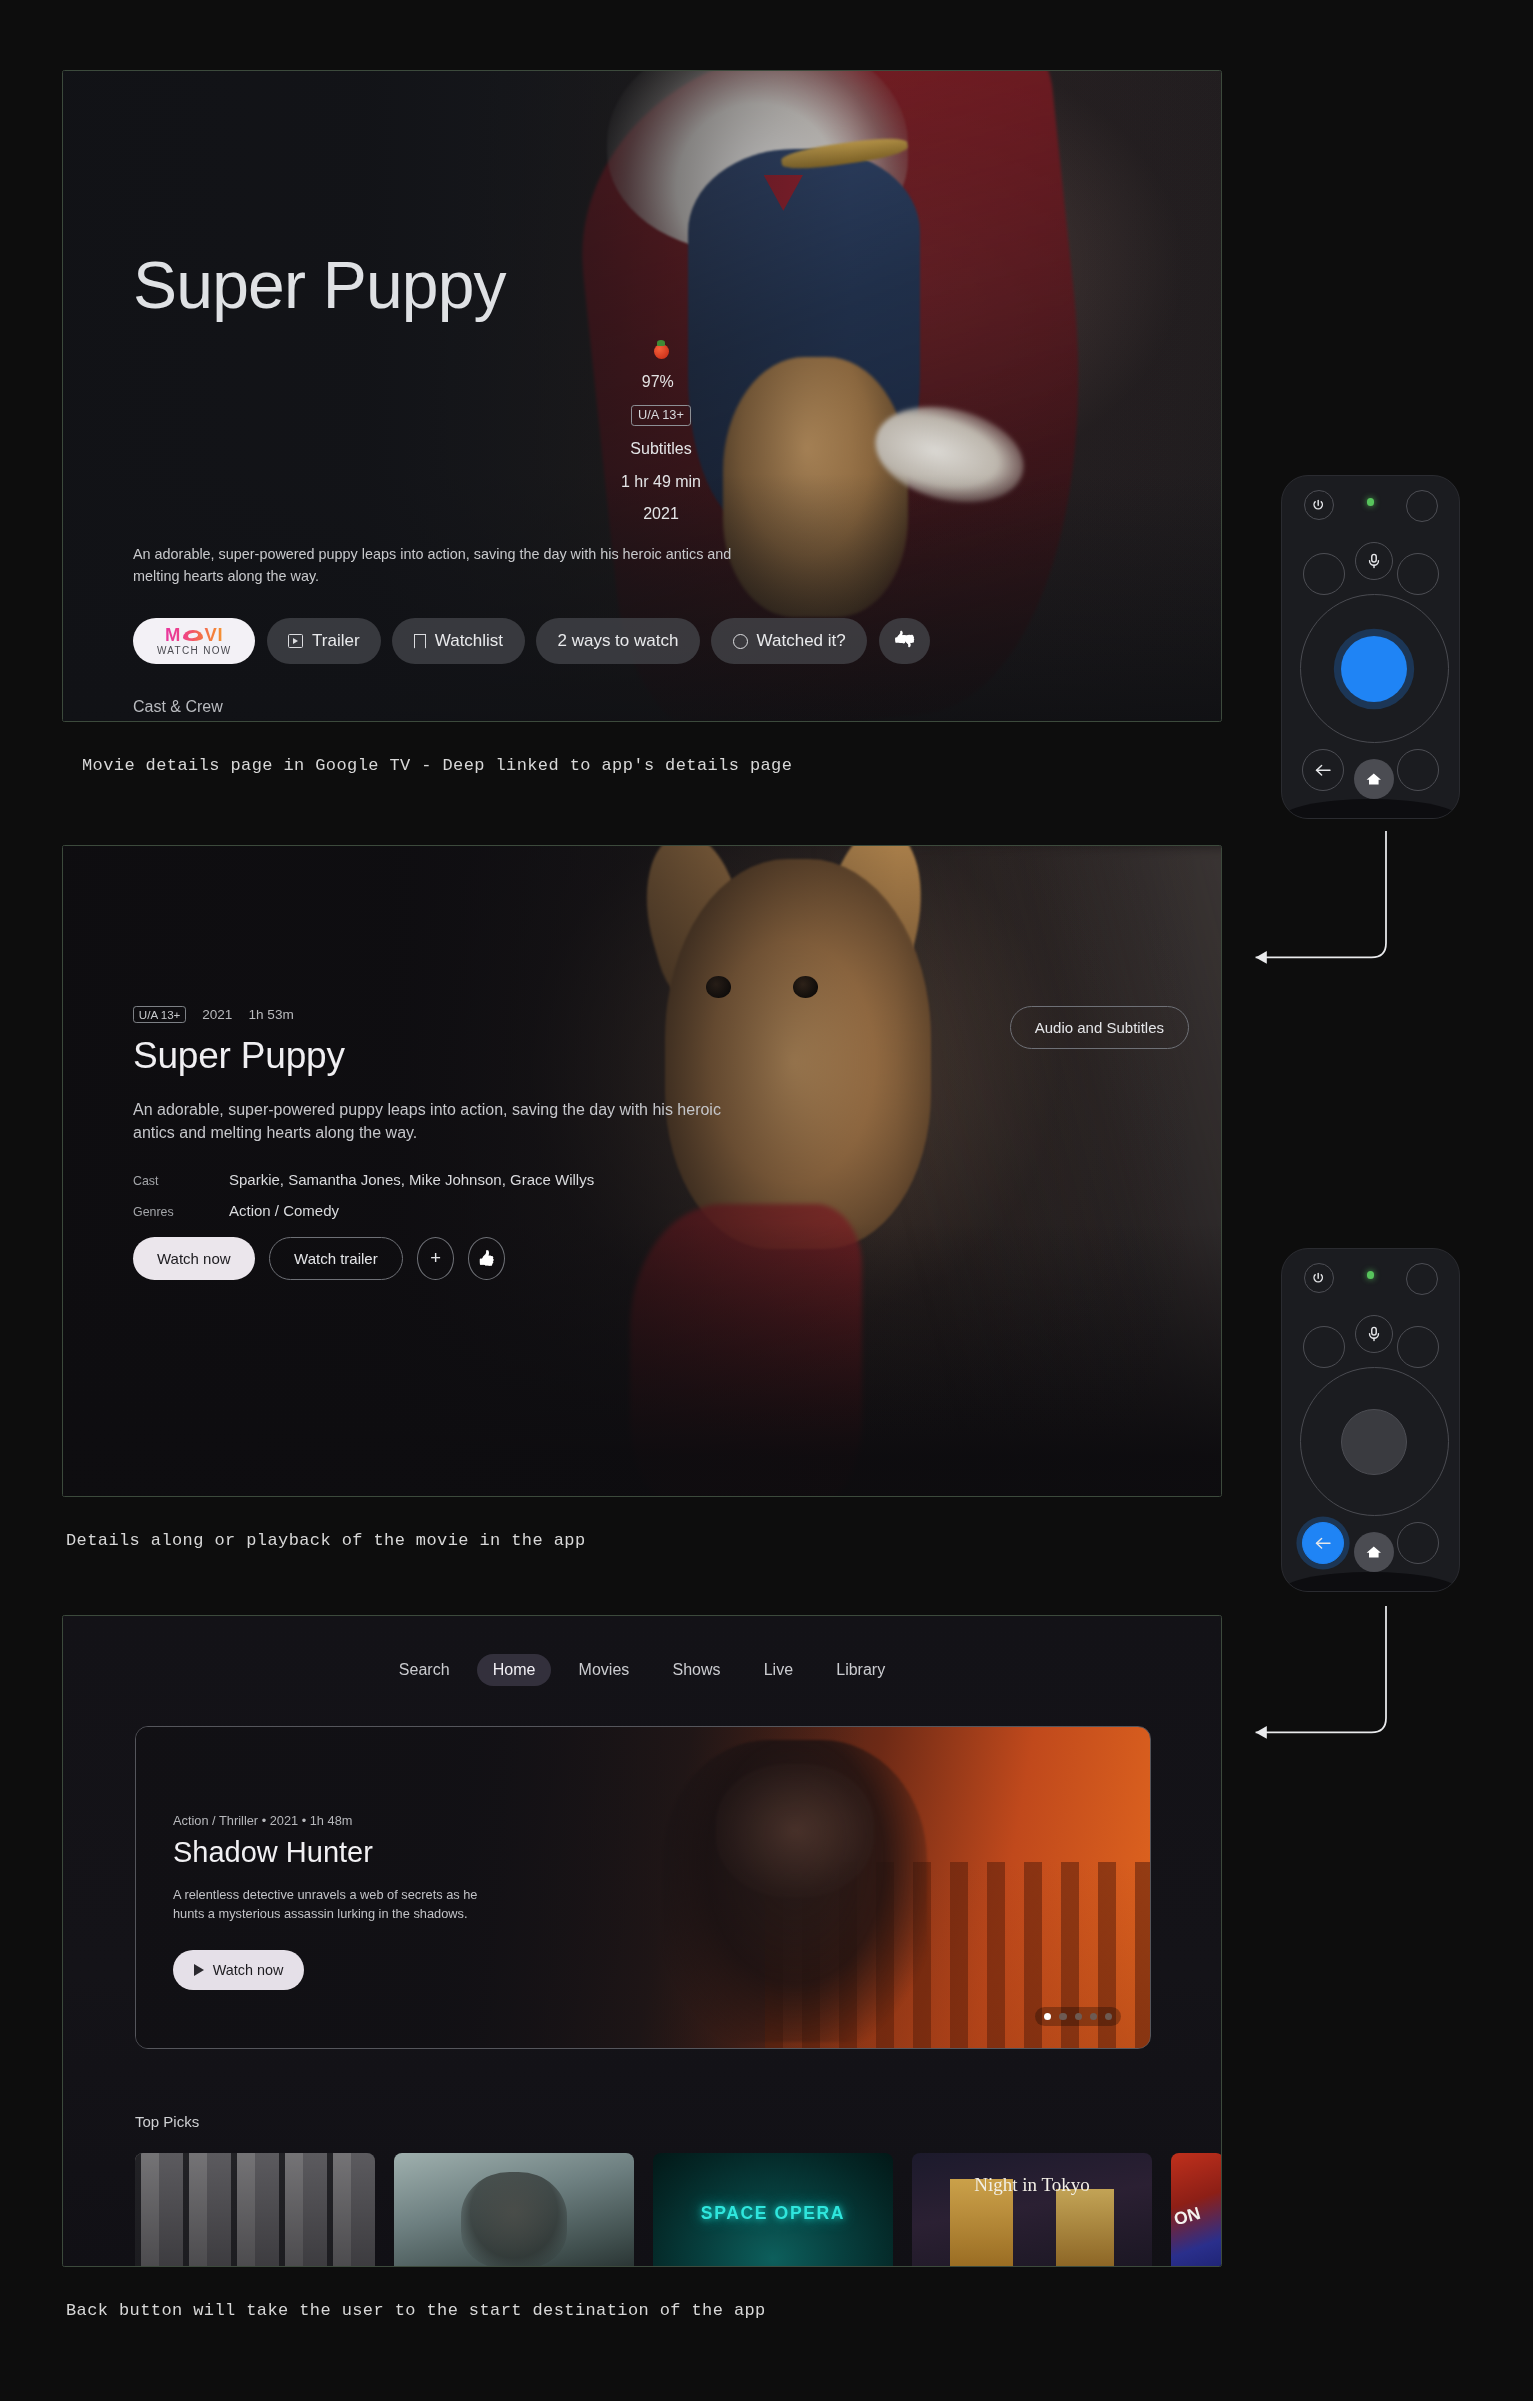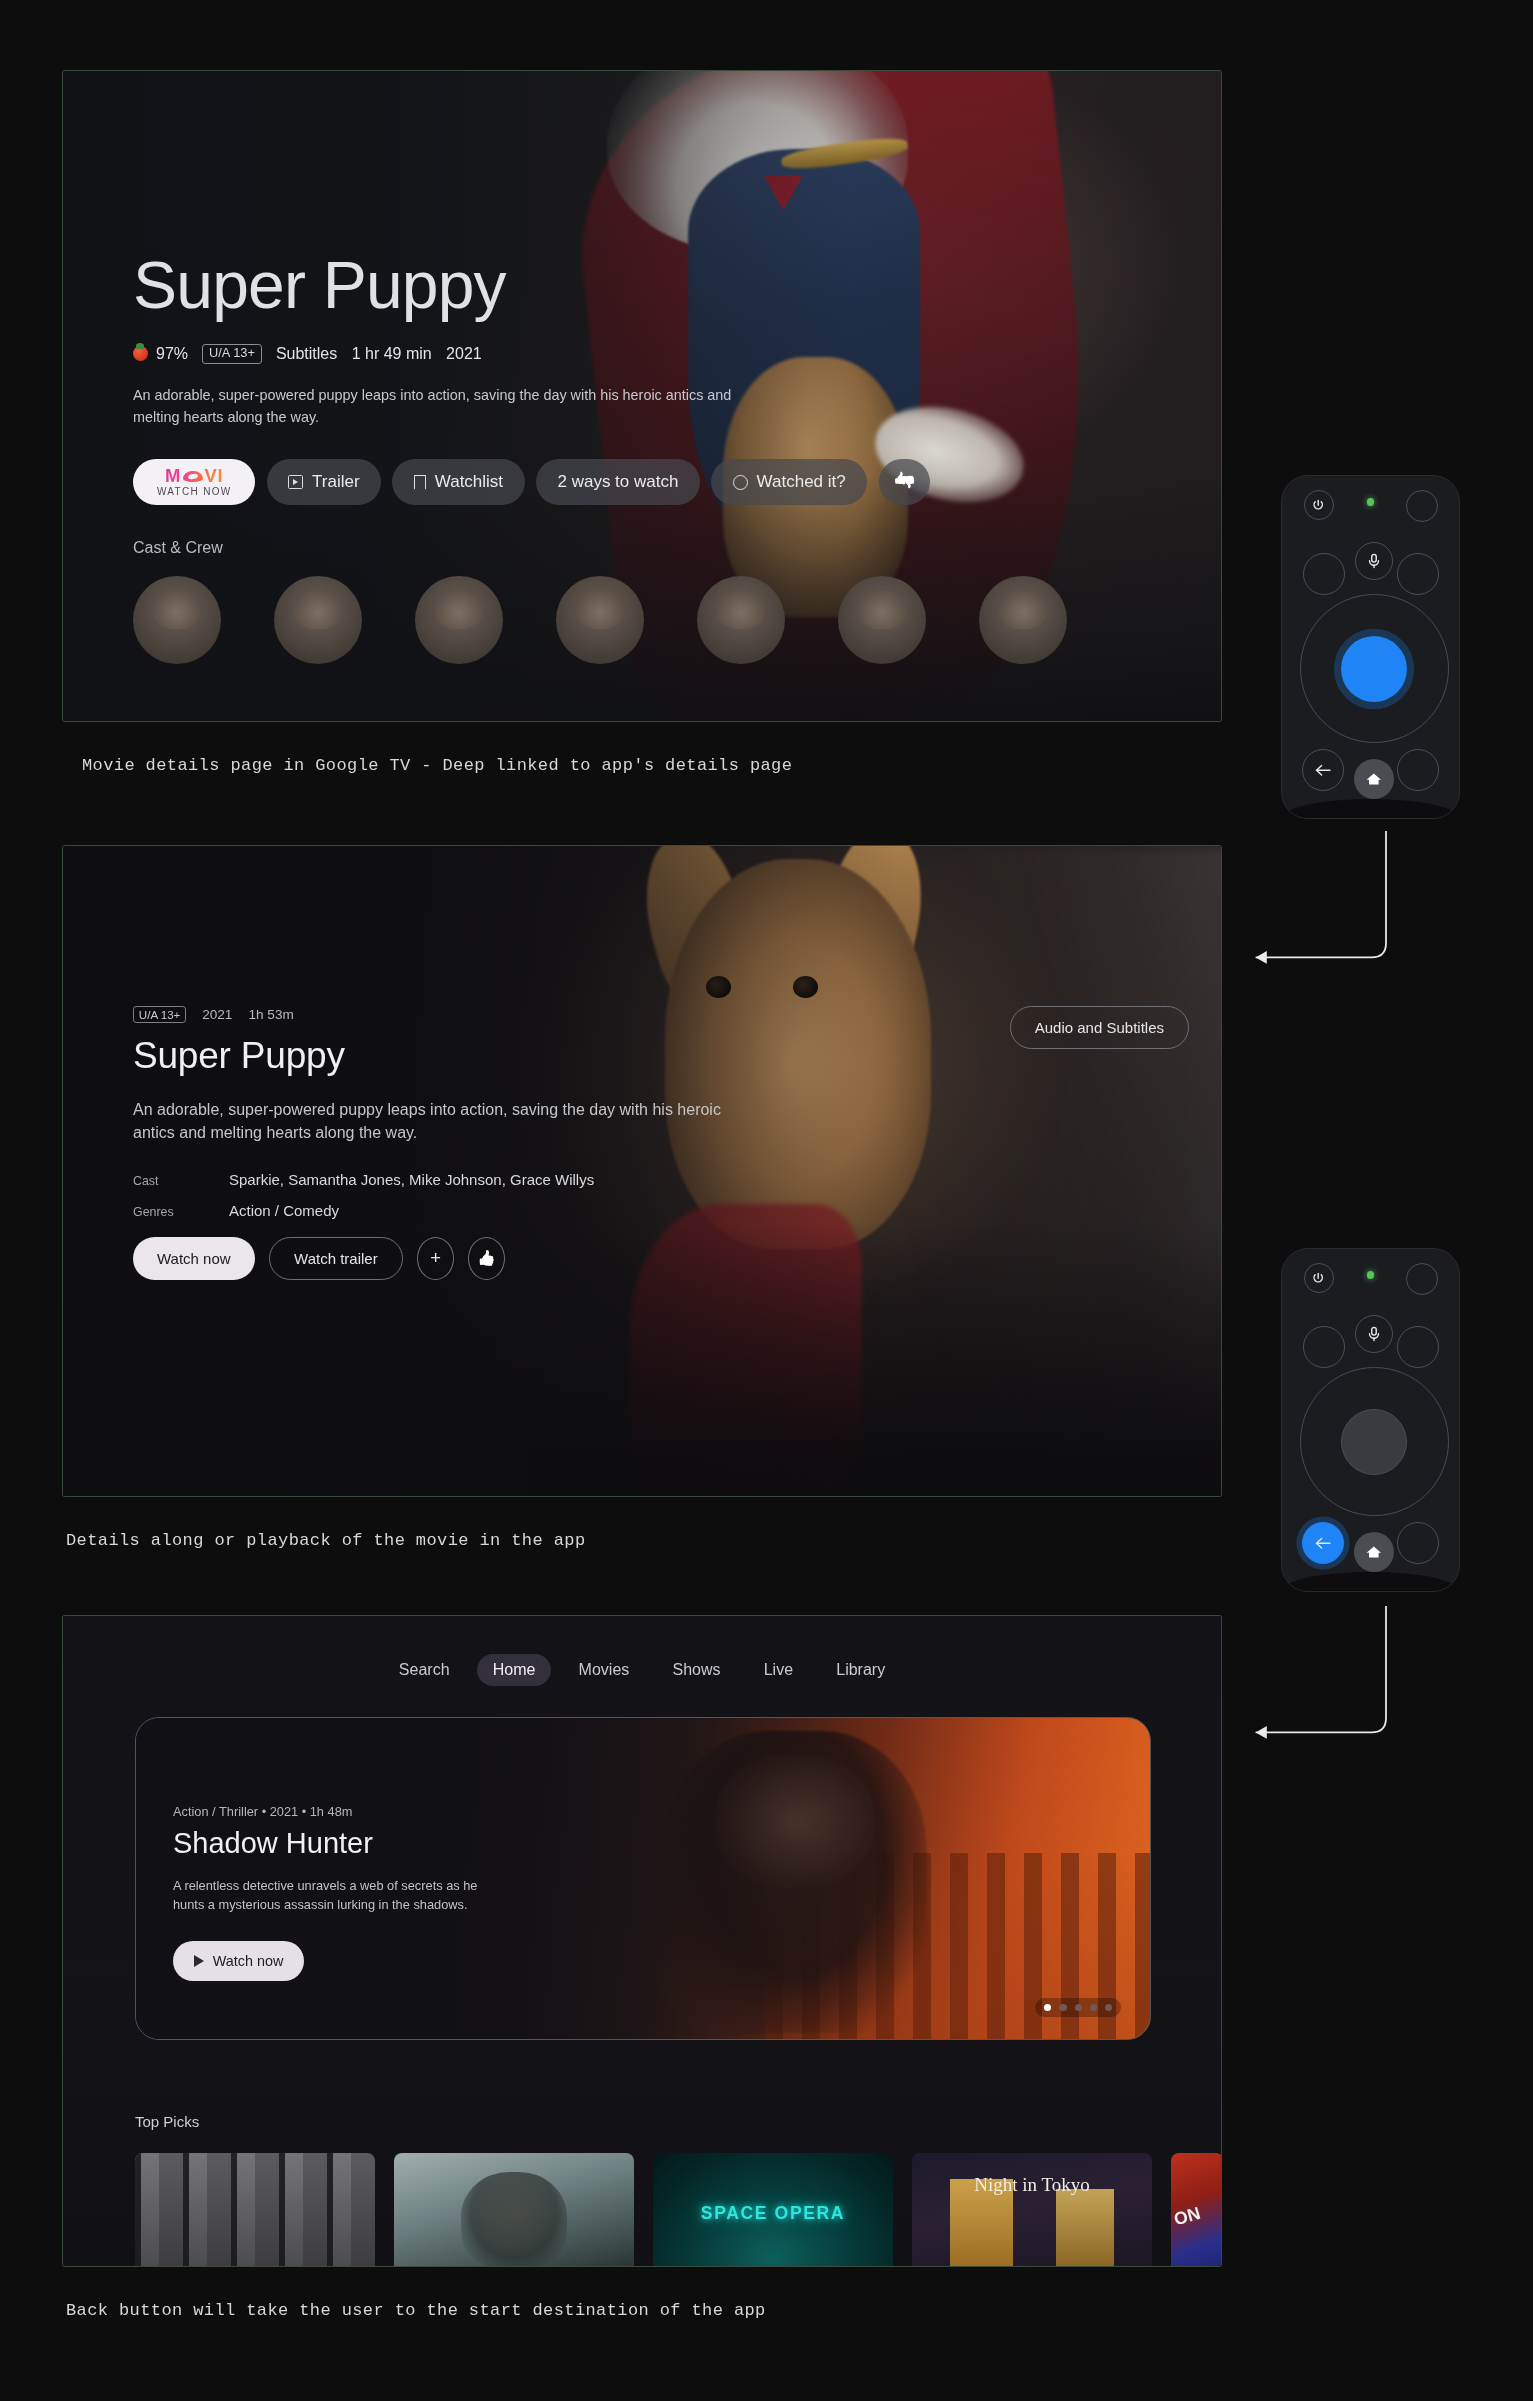--- a/index.html
+++ b/index.html
@@ -116,20 +116,21 @@
     line-height: 1;
   }
 
   .gtv-meta {
     display: flex;
     align-items: center;
     gap: 14.4px;
     margin-top: 25.6px;
     font-size: 16px;
     color: #e3e3e3;
+    flex-direction: column;
   }
   .tomato {
     width: 15px; height: 15px;
     background: radial-gradient(circle at 35% 32%, #f4603a 0%, #d2371e 70%);
     border-radius: 50%;
     position: relative;
   }
   .tomato::after {
     content: "";
     position: absolute; left: 3.2px; top: -3.2px;
@@ -420,23 +421,23 @@
     border-radius: 16px;
     white-space: nowrap;
   }
   .nav-item.active {
     background: #33303c;
     color: #f2f0f5;
   }
 
   .hero-card {
     position: absolute;
-    left: 72px; top: 101px;
+    left: 72px; top: 110px;
     width: 1016px; height: 323px;
-    border-radius: 24px;
+    border-radius: 13px;
     border: 1.2px solid #55565c;
     overflow: hidden;
     background: linear-gradient(100deg, #131419 0%, #161318 32%, #2a1a18 52%, #6e2a16 70%, #c0491c 84%, #e1661f 100%);
   }
   .hero-figure {
     position: absolute; right: 22%; top: 4%;
     width: 26%; height: 94%;
     background: radial-gradient(ellipse at 50% 40%, rgba(40,28,26,0.95) 0%, rgba(28,18,18,0.8) 48%, transparent 80%);
     border-radius: 40% 40% 30% 30%;
     filter: blur(0.8px);

